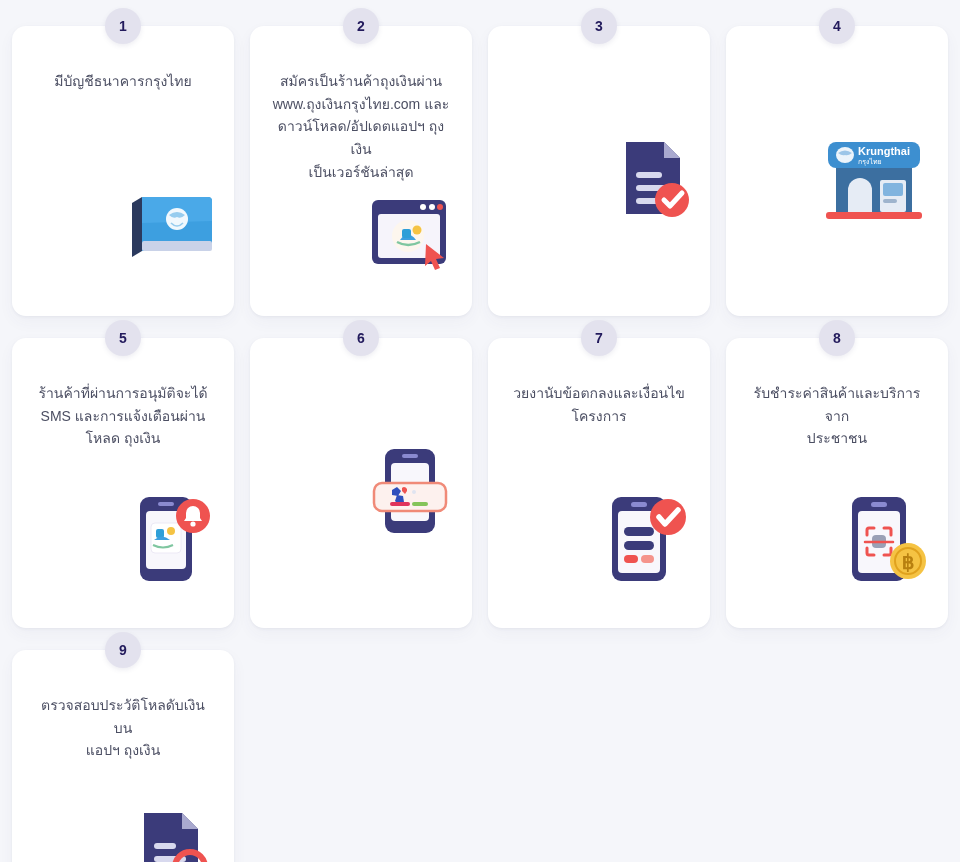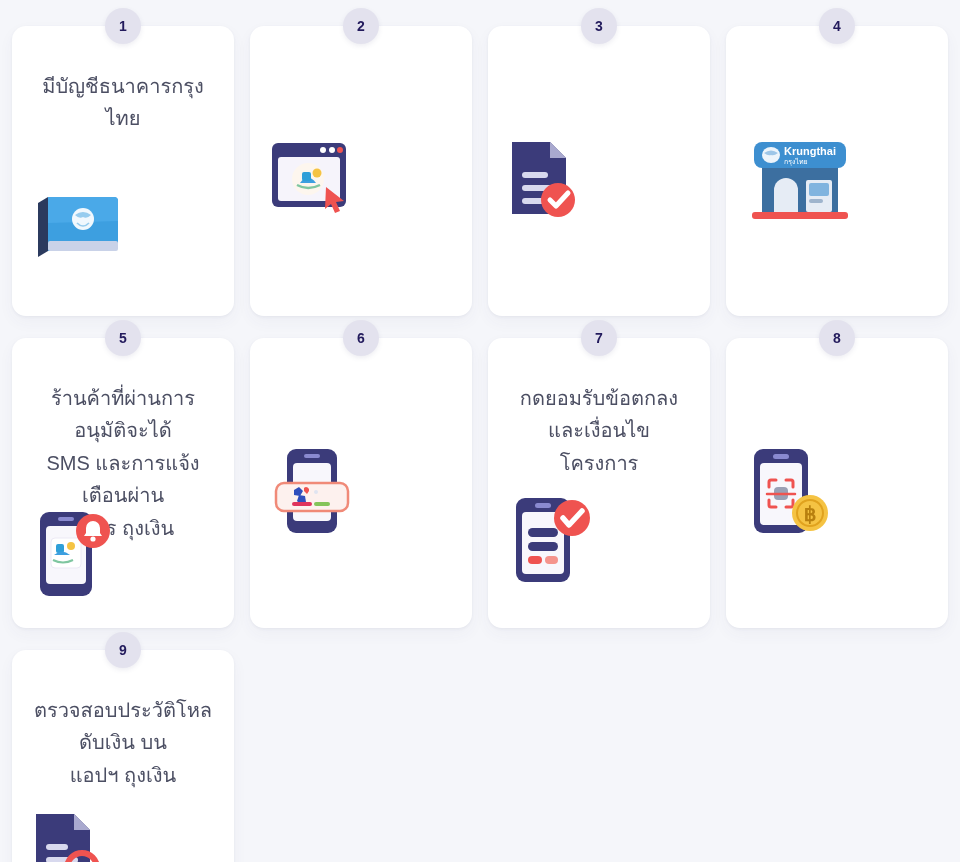--- a/index.html
+++ b/index.html
@@ -39,33 +39,33 @@
     color: #221a5c;
     font-size: 14px;
     font-weight: bold;
     display: flex;
     align-items: center;
     justify-content: center;
     box-shadow: 0 2px 5px rgba(80,80,130,0.10);
     letter-spacing: 0px;
   }
   .step-text {
-    font-size: 20px;
+    font-size: 14px;
     line-height: 1.62;
     color: #4c4f63;
     text-align: center;
     max-width: 205px;
     min-height: 96px;
     white-space: pre-line;
   }
   .step-icon {
     flex: 1;
     display: flex;
     align-items: center;
-    justify-content: flex-start;
+    justify-content: flex-end;
     width: 100%;
     padding-bottom: 14px;
   }
   .step-icon svg { display: block; }
 </style>
 </head>
 <body>
 
 <div id="steps-grid">
 
@@ -82,20 +82,24 @@
           <ellipse cx="11" cy="12" rx="11" ry="11" fill="#ffffff" opacity="0.92"></ellipse>
           <path d="M3 8 Q11 2 19 8 Q15 12 11 10 Q7 12 3 8 Z" fill="#3d9fe0" opacity="0.5"></path>
           <path d="M5 16 Q11 22 17 16" stroke="#3d9fe0" stroke-width="1.6" fill="none" opacity="0.5"></path>
         </g>
       </svg>
     </div>
   </div>
 
   <div class="step-card">
     <div class="step-badge">2</div>
+    <div class="step-text">สมัครเป็นร้านค้าถุงเงินผ่าน
+www.ถุงเงินกรุงไทย.com และ
+ดาวน์โหลด/อัปเดตแอปฯ ถุงเงิน
+เป็นเวอร์ชันล่าสุด</div>
     <div class="step-icon">
       <svg width="86" height="80" viewBox="0 0 86 80">
         <rect x="4" y="4" width="74" height="64" rx="6" fill="#3b3b7a"></rect>
         <rect x="10" y="18" width="62" height="44" rx="3" fill="#f6f4fb"></rect>
         <circle cx="55" cy="11" r="3" fill="#ffffff"></circle>
         <circle cx="64" cy="11" r="3" fill="#ffffff"></circle>
         <circle cx="72" cy="11" r="3" fill="#ef5350"></circle>
         <circle cx="40" cy="40" r="16" fill="#fdf6ee"></circle>
         <path d="M32 44 Q40 33 48 44 Z" fill="#3d9fe0"></path>
         <rect x="34" y="33" width="9" height="9" rx="2" fill="#2f9fd8"></rect>
@@ -139,21 +143,21 @@
         <rect x="65" y="61" width="14" height="4" rx="2" fill="#9fb4cd"></rect>
         <rect x="8" y="74" width="96" height="7" rx="3" fill="#ef5350"></rect>
       </svg>
     </div>
   </div>
 
   <div class="step-card">
     <div class="step-badge">5</div>
     <div class="step-text">ร้านค้าที่ผ่านการอนุมัติจะได้
 SMS และการแจ้งเตือนผ่าน
-การร ถุงเงิน</div>
+โหลด ถุงเงิน</div>
     <div class="step-icon">
       <svg width="86" height="92" viewBox="0 0 86 92">
         <rect x="10" y="4" width="52" height="84" rx="9" fill="#3b3b7a"></rect>
         <rect x="16" y="18" width="40" height="58" rx="4" fill="#f8f7fc"></rect>
         <rect x="28" y="9" width="16" height="4" rx="2" fill="#8a8ad0"></rect>
         <rect x="21" y="30" width="30" height="30" rx="4" fill="#ffffff" stroke="#ece9f5"></rect>
         <rect x="26" y="36" width="8" height="9" rx="2" fill="#2f9fd8"></rect>
         <path d="M24 47 Q32 40 40 47 Z" fill="#3d9fe0"></path>
         <circle cx="41" cy="38" r="4" fill="#f5c343"></circle>
         <path d="M23 52 Q33 57 43 52" stroke="#7fc6a0" stroke-width="2" fill="none"></path>
@@ -177,39 +181,41 @@
         <path d="M36 43 a3 3 0 0 1 5 3 l-2 3 l-3 -3 z" fill="#ef5350"></path>
         <circle cx="48" cy="47" r="2" fill="#e0e4f0"></circle>
         <rect x="24" y="57" width="20" height="4" rx="2" fill="#e0335b"></rect>
         <rect x="46" y="57" width="16" height="4" rx="2" fill="#84c45a"></rect>
       </svg>
     </div>
   </div>
 
   <div class="step-card">
     <div class="step-badge">7</div>
-    <div class="step-text">กดยอมรับข้อตกลงและเงื่อนไข
+    <div class="step-text">วยงานับข้อตกลงและเงื่อนไข
 โครงการ</div>
     <div class="step-icon">
       <svg width="90" height="92" viewBox="0 0 90 92">
         <rect x="10" y="4" width="54" height="84" rx="9" fill="#3b3b7a"></rect>
         <rect x="16" y="18" width="42" height="62" rx="4" fill="#f8f7fc"></rect>
         <rect x="29" y="9" width="16" height="5" rx="2.5" fill="#8a8ad0"></rect>
         <rect x="22" y="34" width="30" height="9" rx="4.5" fill="#3b3b7a"></rect>
         <rect x="22" y="48" width="30" height="9" rx="4.5" fill="#3b3b7a"></rect>
         <rect x="22" y="62" width="14" height="8" rx="4" fill="#ef5350"></rect>
         <rect x="39" y="62" width="13" height="8" rx="4" fill="#f5948c"></rect>
         <circle cx="66" cy="24" r="18" fill="#ef5350"></circle>
         <path d="M57 24 l6 7 l13 -14" stroke="#ffffff" stroke-width="5.5" fill="none" stroke-linecap="round" stroke-linejoin="round"></path>
       </svg>
     </div>
   </div>
 
   <div class="step-card">
     <div class="step-badge">8</div>
+    <div class="step-text">รับชำระค่าสินค้าและบริการจาก
+ประชาชน</div>
     <div class="step-icon">
       <svg width="88" height="92" viewBox="0 0 88 92">
         <rect x="10" y="4" width="54" height="84" rx="9" fill="#3b3b7a"></rect>
         <rect x="16" y="18" width="42" height="62" rx="4" fill="#f8f7fc"></rect>
         <rect x="29" y="9" width="16" height="5" rx="2.5" fill="#8a8ad0"></rect>
         <g stroke="#ef5350" stroke-width="3" fill="none" stroke-linecap="round">
           <path d="M25 42 v-5 a2 2 0 0 1 2 -2 h5"></path>
           <path d="M42 35 h5 a2 2 0 0 1 2 2 v5"></path>
           <path d="M49 55 v5 a2 2 0 0 1 -2 2 h-5"></path>
           <path d="M32 62 h-5 a2 2 0 0 1 -2 -2 v-5"></path>

